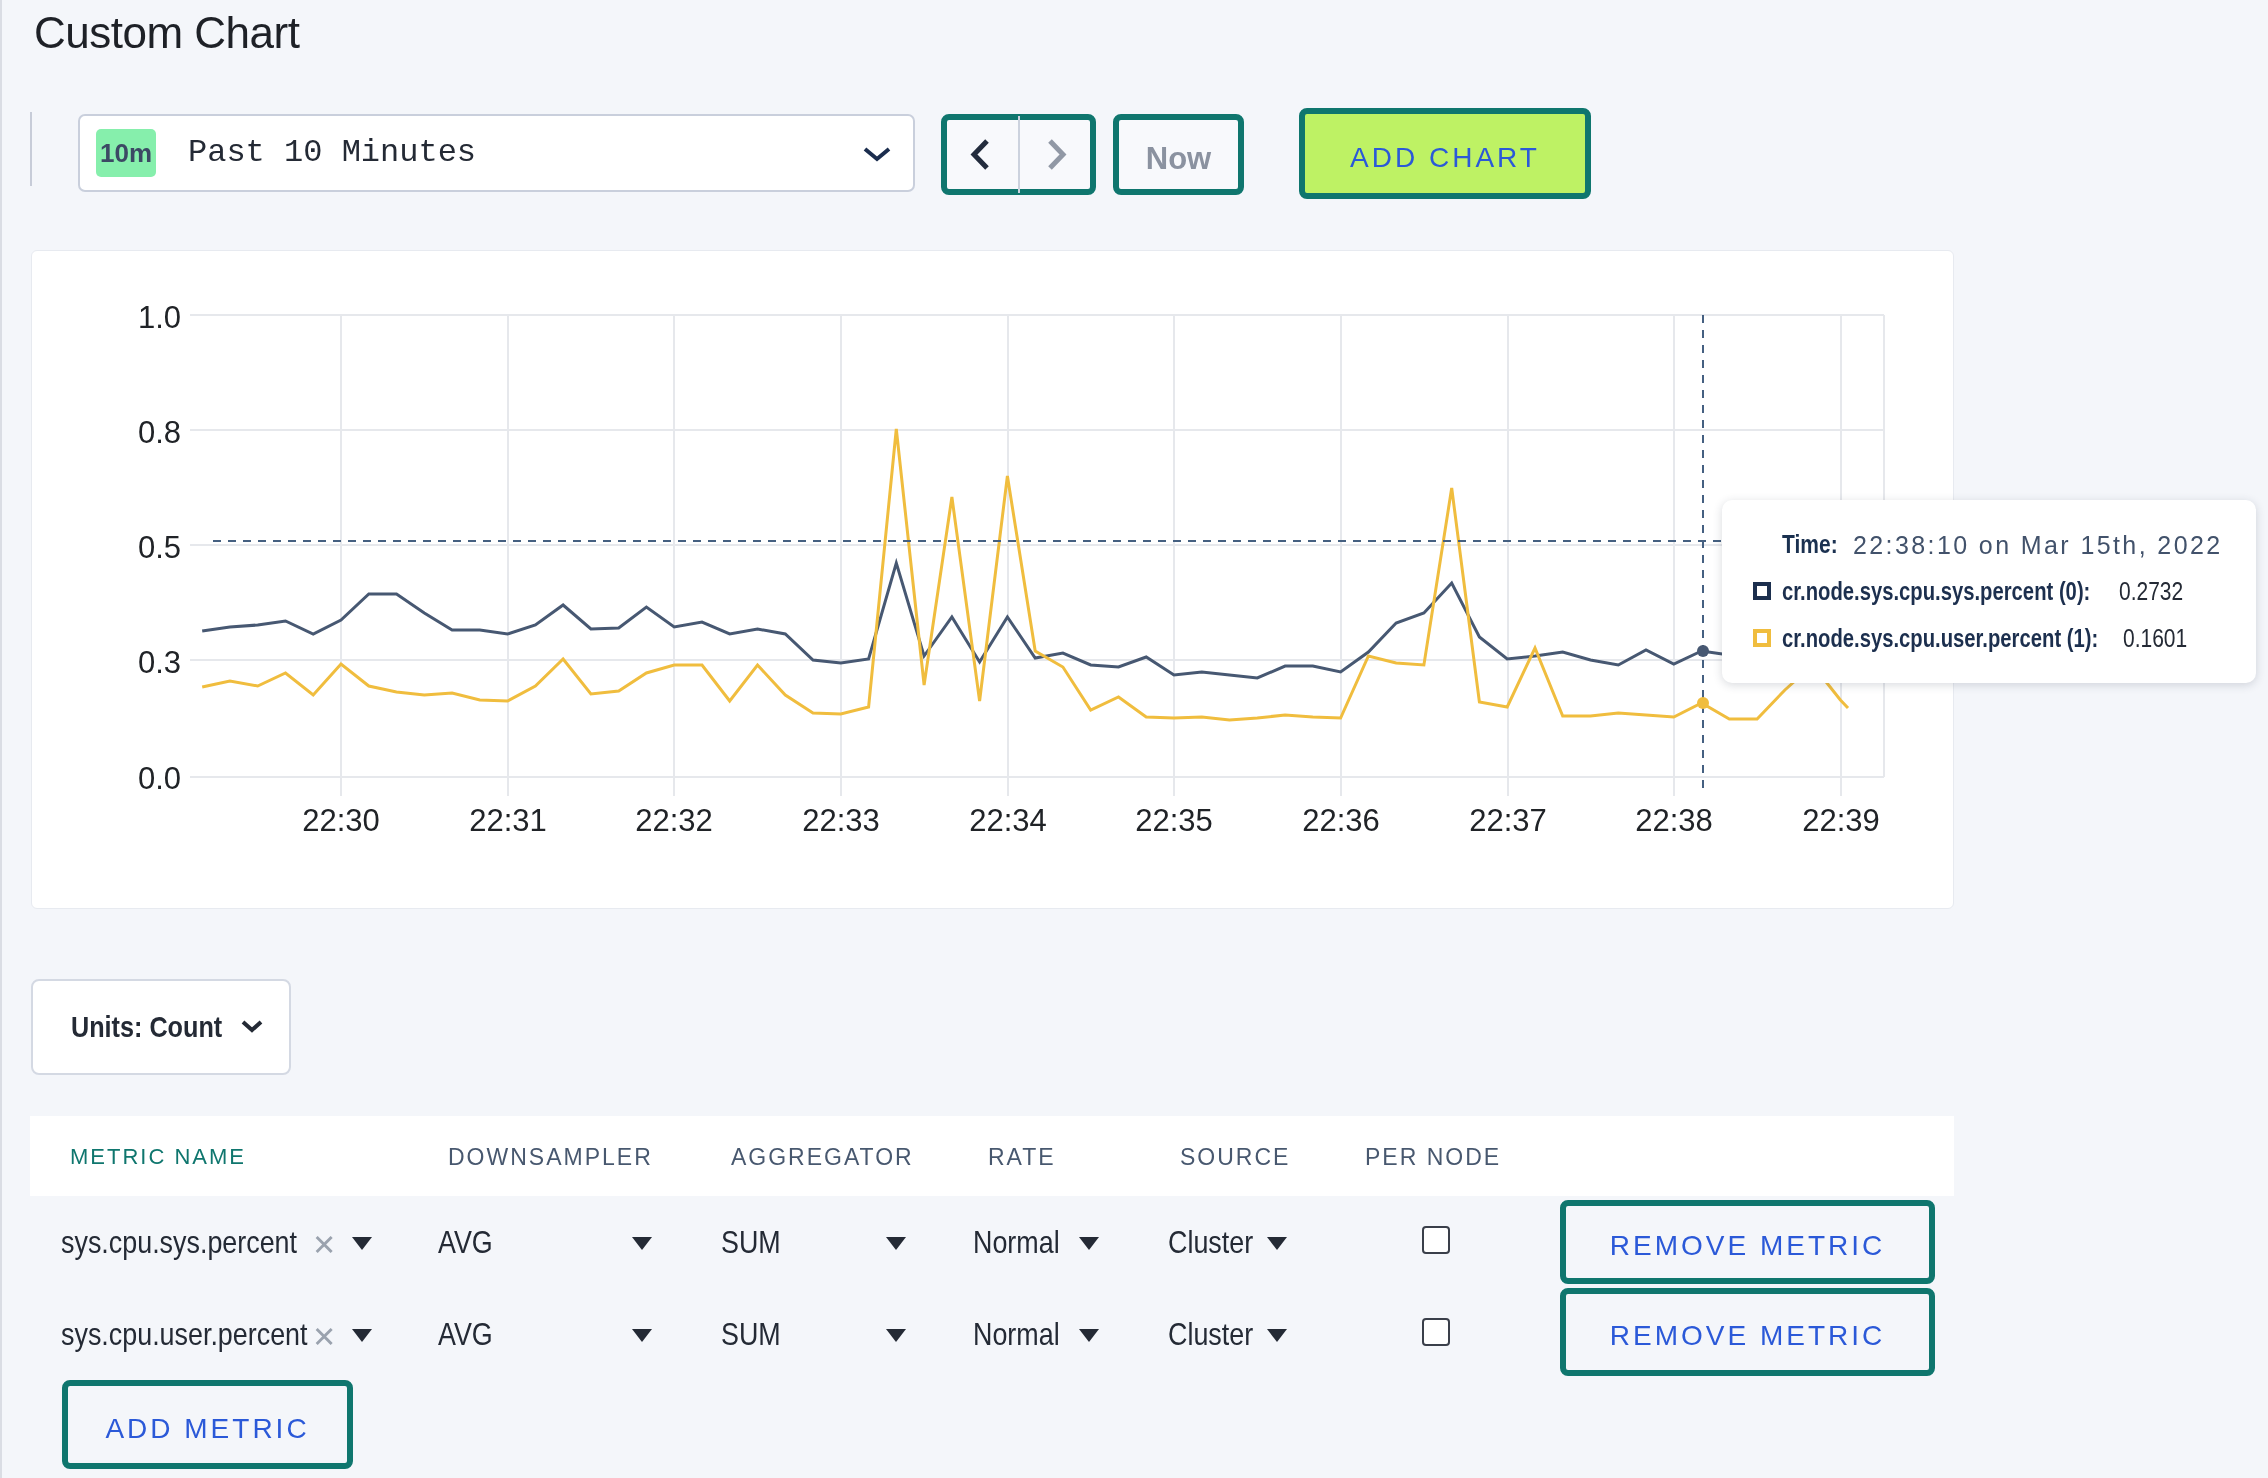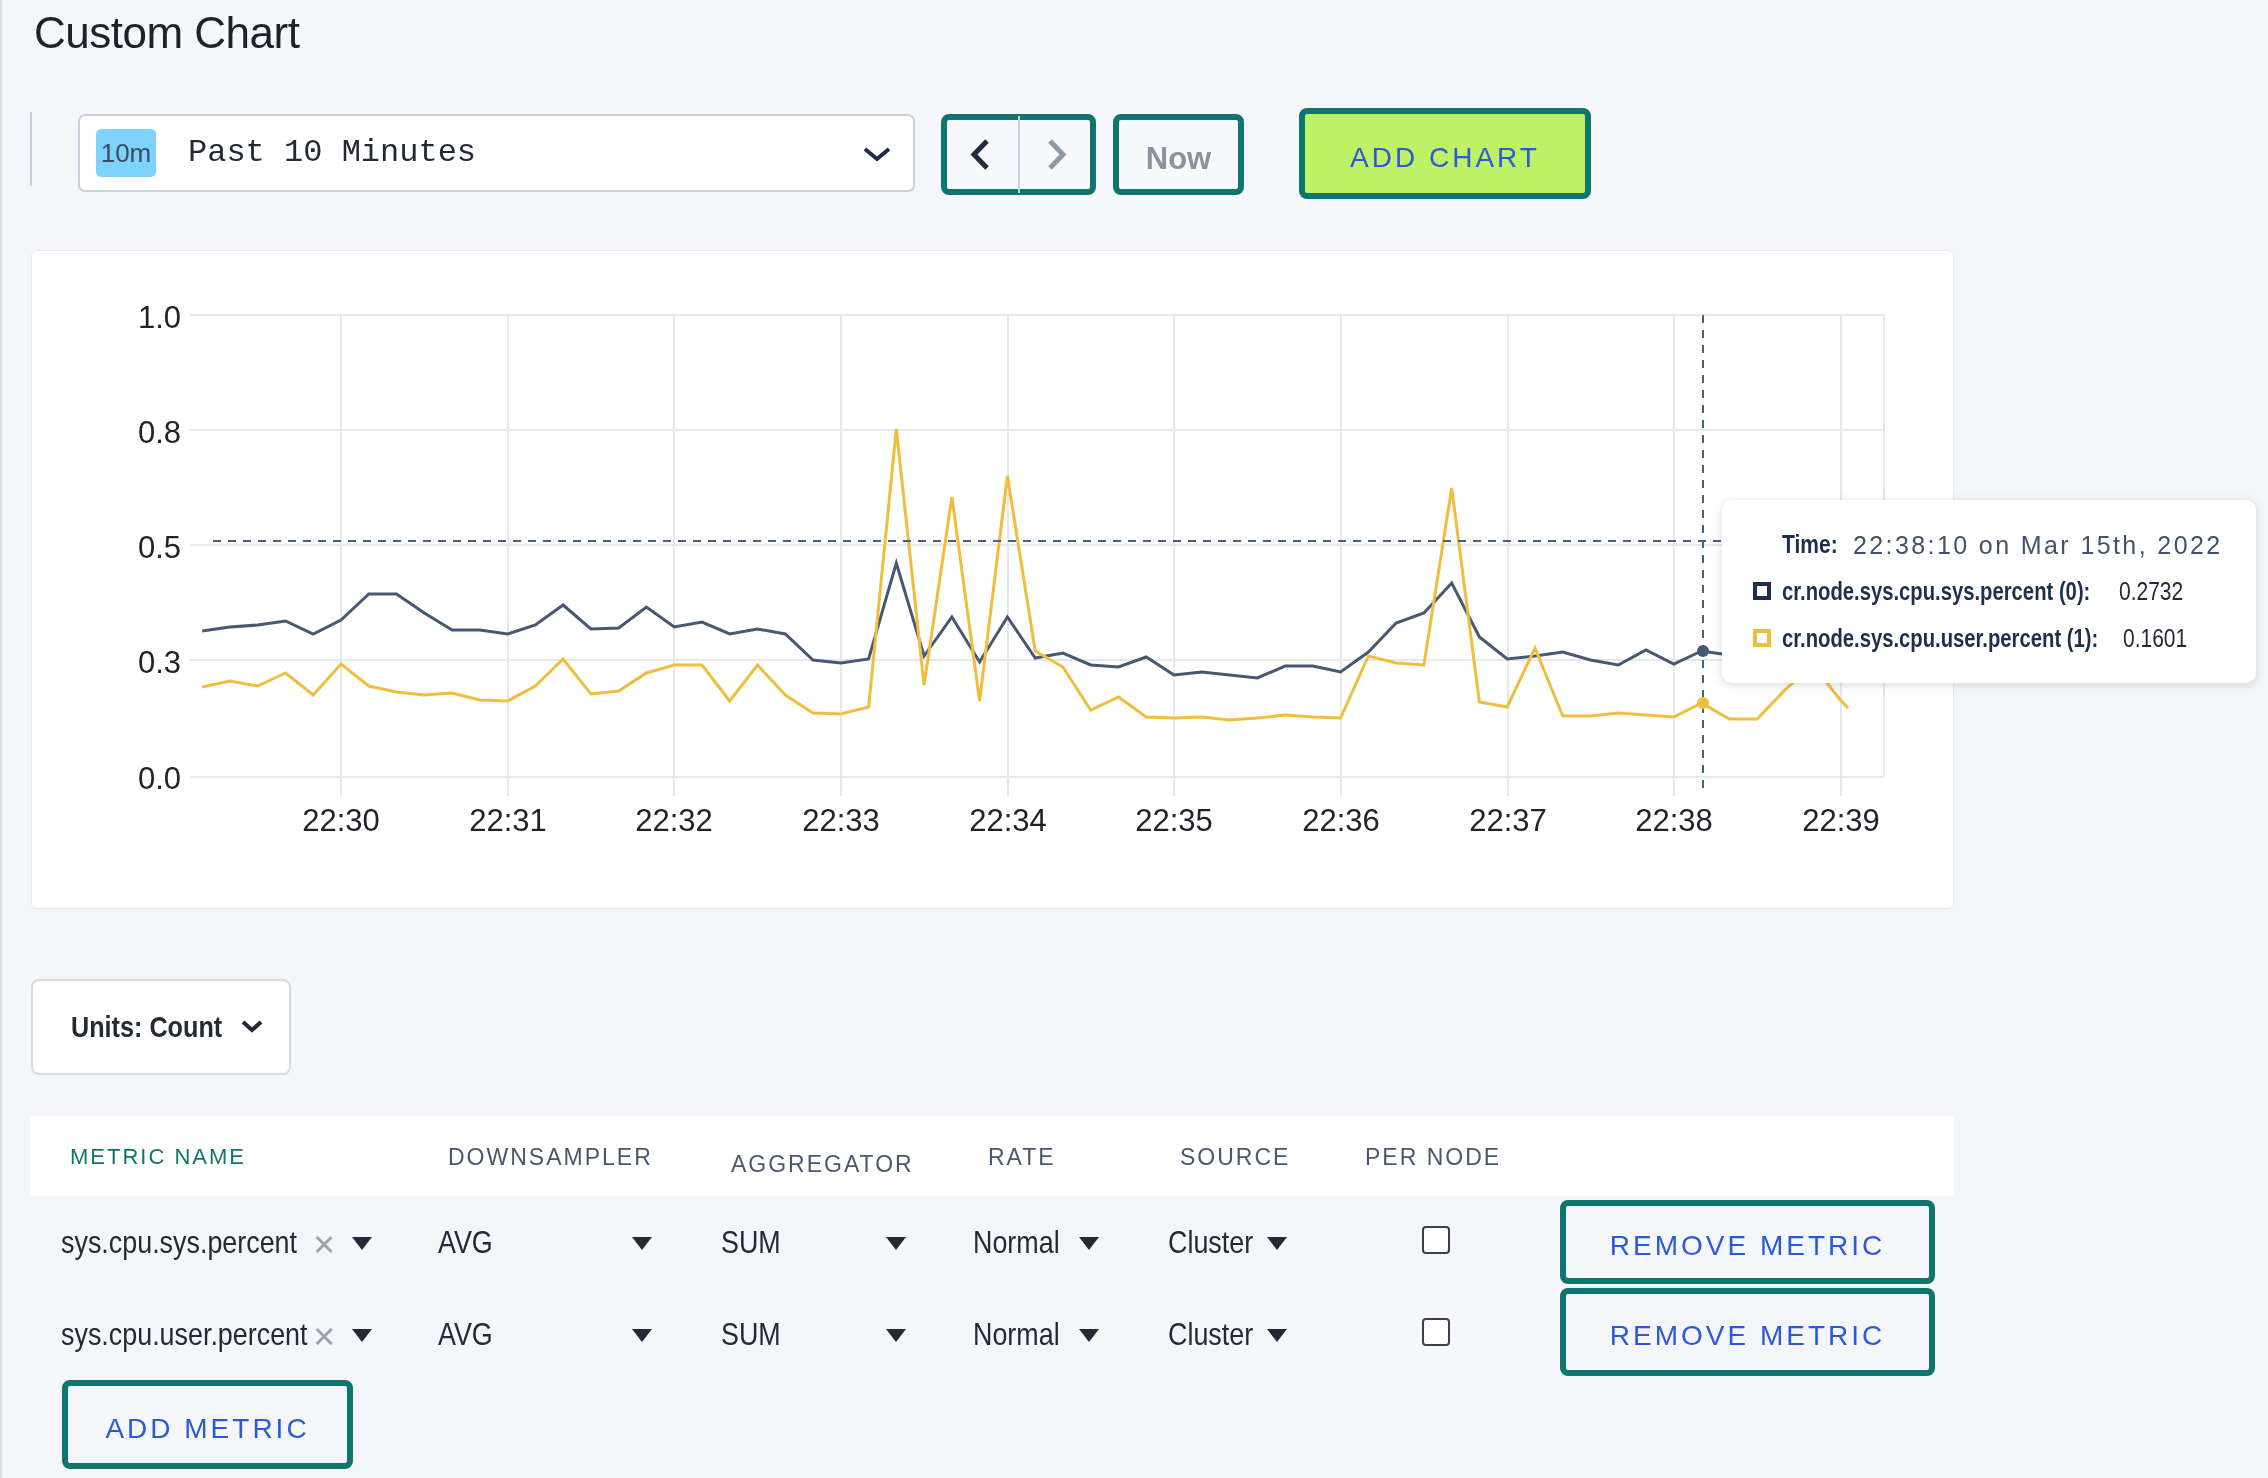--- a/index.html
+++ b/index.html
@@ -14,21 +14,21 @@
 </head>
 <body>
 <div id="page">
 
   <div class="abs" style="left:0;top:0;width:2px;height:1478px;background:#dadde4;"></div>
 
   <div class="abs" style="left:34px;top:8px;font-size:44px;color:#1e2127;letter-spacing:-0.5px;">Custom Chart</div>
 
   <div class="abs" style="left:30px;top:112px;width:2px;height:74px;background:#c7ccd8;"></div>
   <div class="abs" style="left:78px;top:114px;width:837px;height:78px;background:#ffffff;border:2px solid #c9cfdc;border-radius:7px;"></div>
-  <div class="abs" style="left:96px;top:129px;width:60px;height:48px;background:#7dd3fc;border-radius:5px;text-align:center;line-height:48px;font-size:26px;font-weight:400;color:#3c4964;">10m</div>
+  <div class="abs" style="left:96px;top:129px;width:60px;height:48px;background:#86efac;border-radius:5px;text-align:center;line-height:48px;font-size:26px;font-weight:700;color:#3c4964;">10m</div>
   <div class="abs" style="left:188px;top:114px;height:78px;line-height:78px;font-size:32px;color:#242a35;font-family:Liberation Mono, monospace;">Past 10 Minutes</div>
   <svg class="abs" style="left:862px;top:146px;" width="30" height="17" viewBox="0 0 30 17">
     <path d="M3 3 L15 13 L27 3" fill="none" stroke="#1b2d4e" stroke-width="4"></path>
   </svg>
 
   <div class="abs btn" style="left:941px;top:114px;width:155px;height:81px;background:#f8f9fc;"></div>
   <div class="abs" style="left:1018px;top:116px;width:2px;height:77px;background:#ccd2de;"></div>
   <svg class="abs" style="left:969px;top:138px;" width="22" height="33" viewBox="0 0 22 33">
     <path d="M18 3 L5 16.5 L18 30" fill="none" stroke="#232c3d" stroke-width="5"></path>
   </svg>
@@ -104,21 +104,21 @@
 
   <div class="abs" style="left:31px;top:979px;width:260px;height:96px;background:#ffffff;border:2px solid #d4d9e3;border-radius:8px;"></div>
   <div class="abs" style="left:71px;top:979px;height:96px;line-height:96px;font-size:30px;font-weight:700;color:#242a35;transform:scaleX(0.84);transform-origin:0 50%;">Units: Count</div>
   <svg class="abs" style="left:240px;top:1019px;" width="24" height="15" viewBox="0 0 24 15">
     <path d="M3 3 L12 11 L21 3" fill="none" stroke="#242a35" stroke-width="4"></path>
   </svg>
 
   <div class="abs" style="left:30px;top:1116px;width:1924px;height:80px;background:#ffffff;"></div>
   <div class="abs" style="left:70px;top:1144px;font-size:22px;letter-spacing:2px;color:#0f766e;">METRIC NAME</div>
   <div class="abs" style="left:448px;top:1144px;font-size:23px;letter-spacing:2px;color:#48586f;">DOWNSAMPLER</div>
-  <div class="abs" style="left:731px;top:1144px;font-size:23px;letter-spacing:2px;color:#48586f;margin-top:7px;">AGGREGATOR</div>
+  <div class="abs" style="left:731px;top:1144px;font-size:23px;letter-spacing:2px;color:#48586f;">AGGREGATOR</div>
   <div class="abs" style="left:988px;top:1144px;font-size:23px;letter-spacing:2px;color:#48586f;">RATE</div>
   <div class="abs" style="left:1180px;top:1144px;font-size:23px;letter-spacing:2px;color:#48586f;">SOURCE</div>
   <div class="abs" style="left:1365px;top:1144px;font-size:23px;letter-spacing:2px;color:#48586f;">PER NODE</div>
 
   <div class="abs cell" style="left:61px;top:1224px;">sys.cpu.sys.percent</div>
   <div class="abs" style="left:312px;top:1228px;font-size:29px;color:#9aa2ae;">✕</div>
   <svg class="abs" style="left:352px;top:1237px;" width="20" height="13" viewBox="0 0 20 13">
       <path d="M0 0 L20 0 L10 13 Z" fill="#242a35"></path>
     </svg>
   <div class="abs cell" style="left:438px;top:1224px;">AVG</div>

